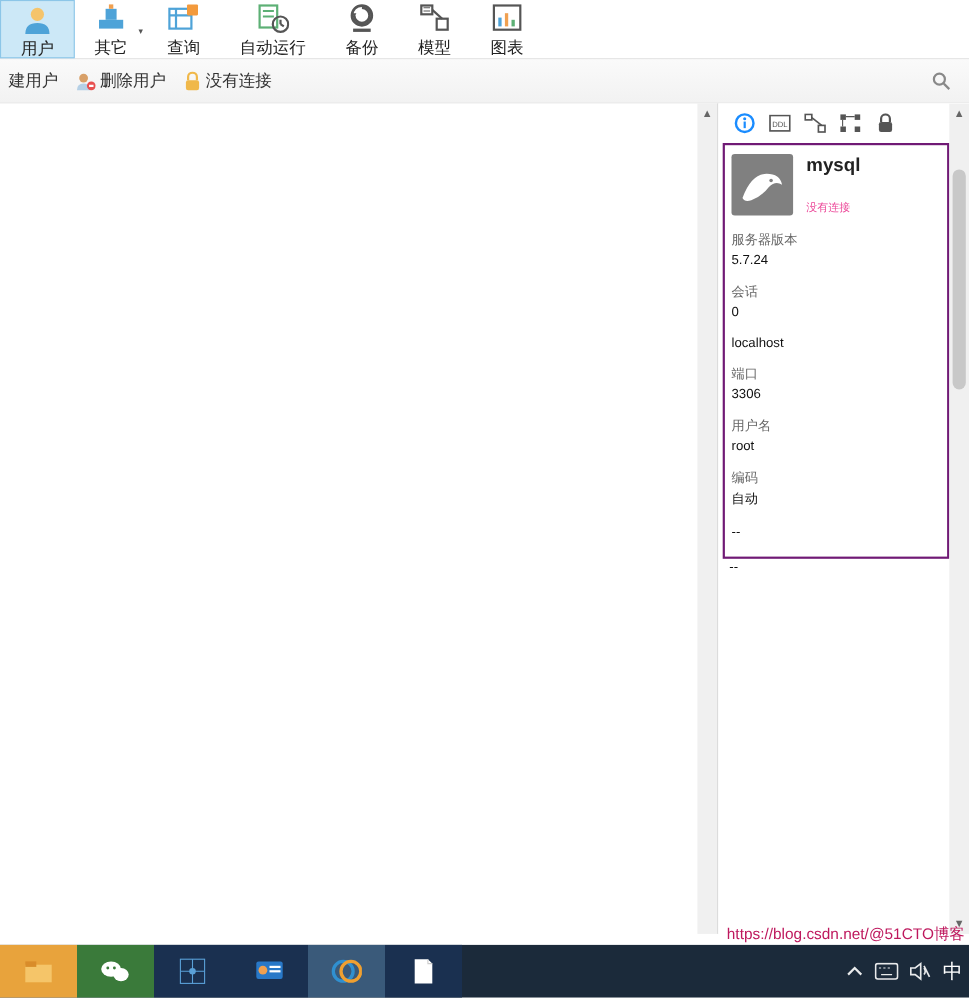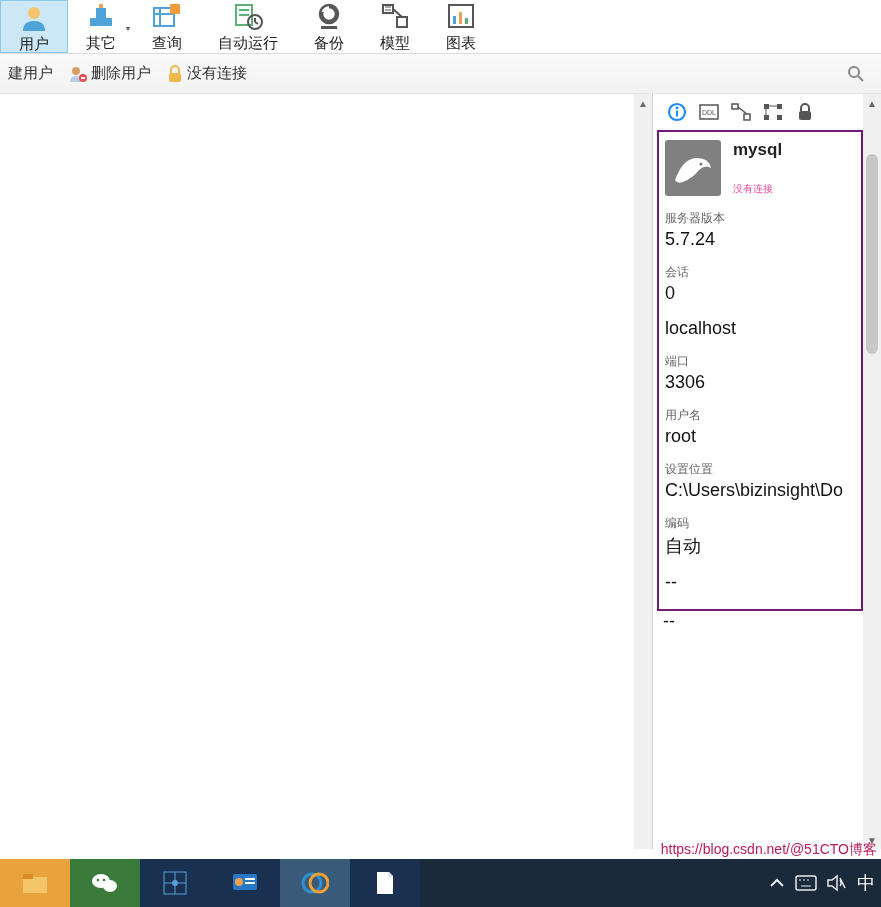--- a/index.html
+++ b/index.html
@@ -131,21 +131,21 @@
     }
     .conn-logo {
       width:56px;height:56px;background:#808080;border-radius:3px;
       display:flex;align-items:center;justify-content:center;
     }
     .conn-title { font-weight:bold;font-size:17px;color:#222; }
     .conn-sub { color:#ec4899;font-size:10px;margin-top:22px; }
 
     .prop { margin-bottom:14px; }
     .prop-label { color:#666;font-size:12px;margin-bottom:2px; }
-    .prop-value { color:#111;font-size:18px;word-break:break-all; }
+    .prop-value { color:#111;font-size:12px;word-break:break-all; }
 
     .taskbar {
       position:absolute;bottom:0;left:0;right:0;height:48px;
       background:#1b2a3a;display:flex;align-items:center;
     }
     .tb-item {
       width:70px;height:48px;display:flex;align-items:center;justify-content:center;
       cursor:pointer;
     }
     .tb-item.active { background:#3a5a7a; }
@@ -347,24 +347,20 @@
         </div>
       <div class="prop">
           <div class="prop-label">端口</div>
           <div class="prop-value">3306</div>
         </div>
       <div class="prop">
           <div class="prop-label">用户名</div>
           <div class="prop-value">root</div>
         </div>
       <div class="prop">
-          <div class="prop-label">设置位置</div>
-          <div class="prop-value">C:\Users\bizinsight\Do</div>
-        </div>
-      <div class="prop">
           <div class="prop-label">编码</div>
           <div class="prop-value">自动</div>
         </div>
       <div class="prop">
           <div class="prop-value">--</div>
         </div>
     </div>
     <div style="padding-left:10px" class="prop-value">--</div>
 
     <div class="side-scroll">

